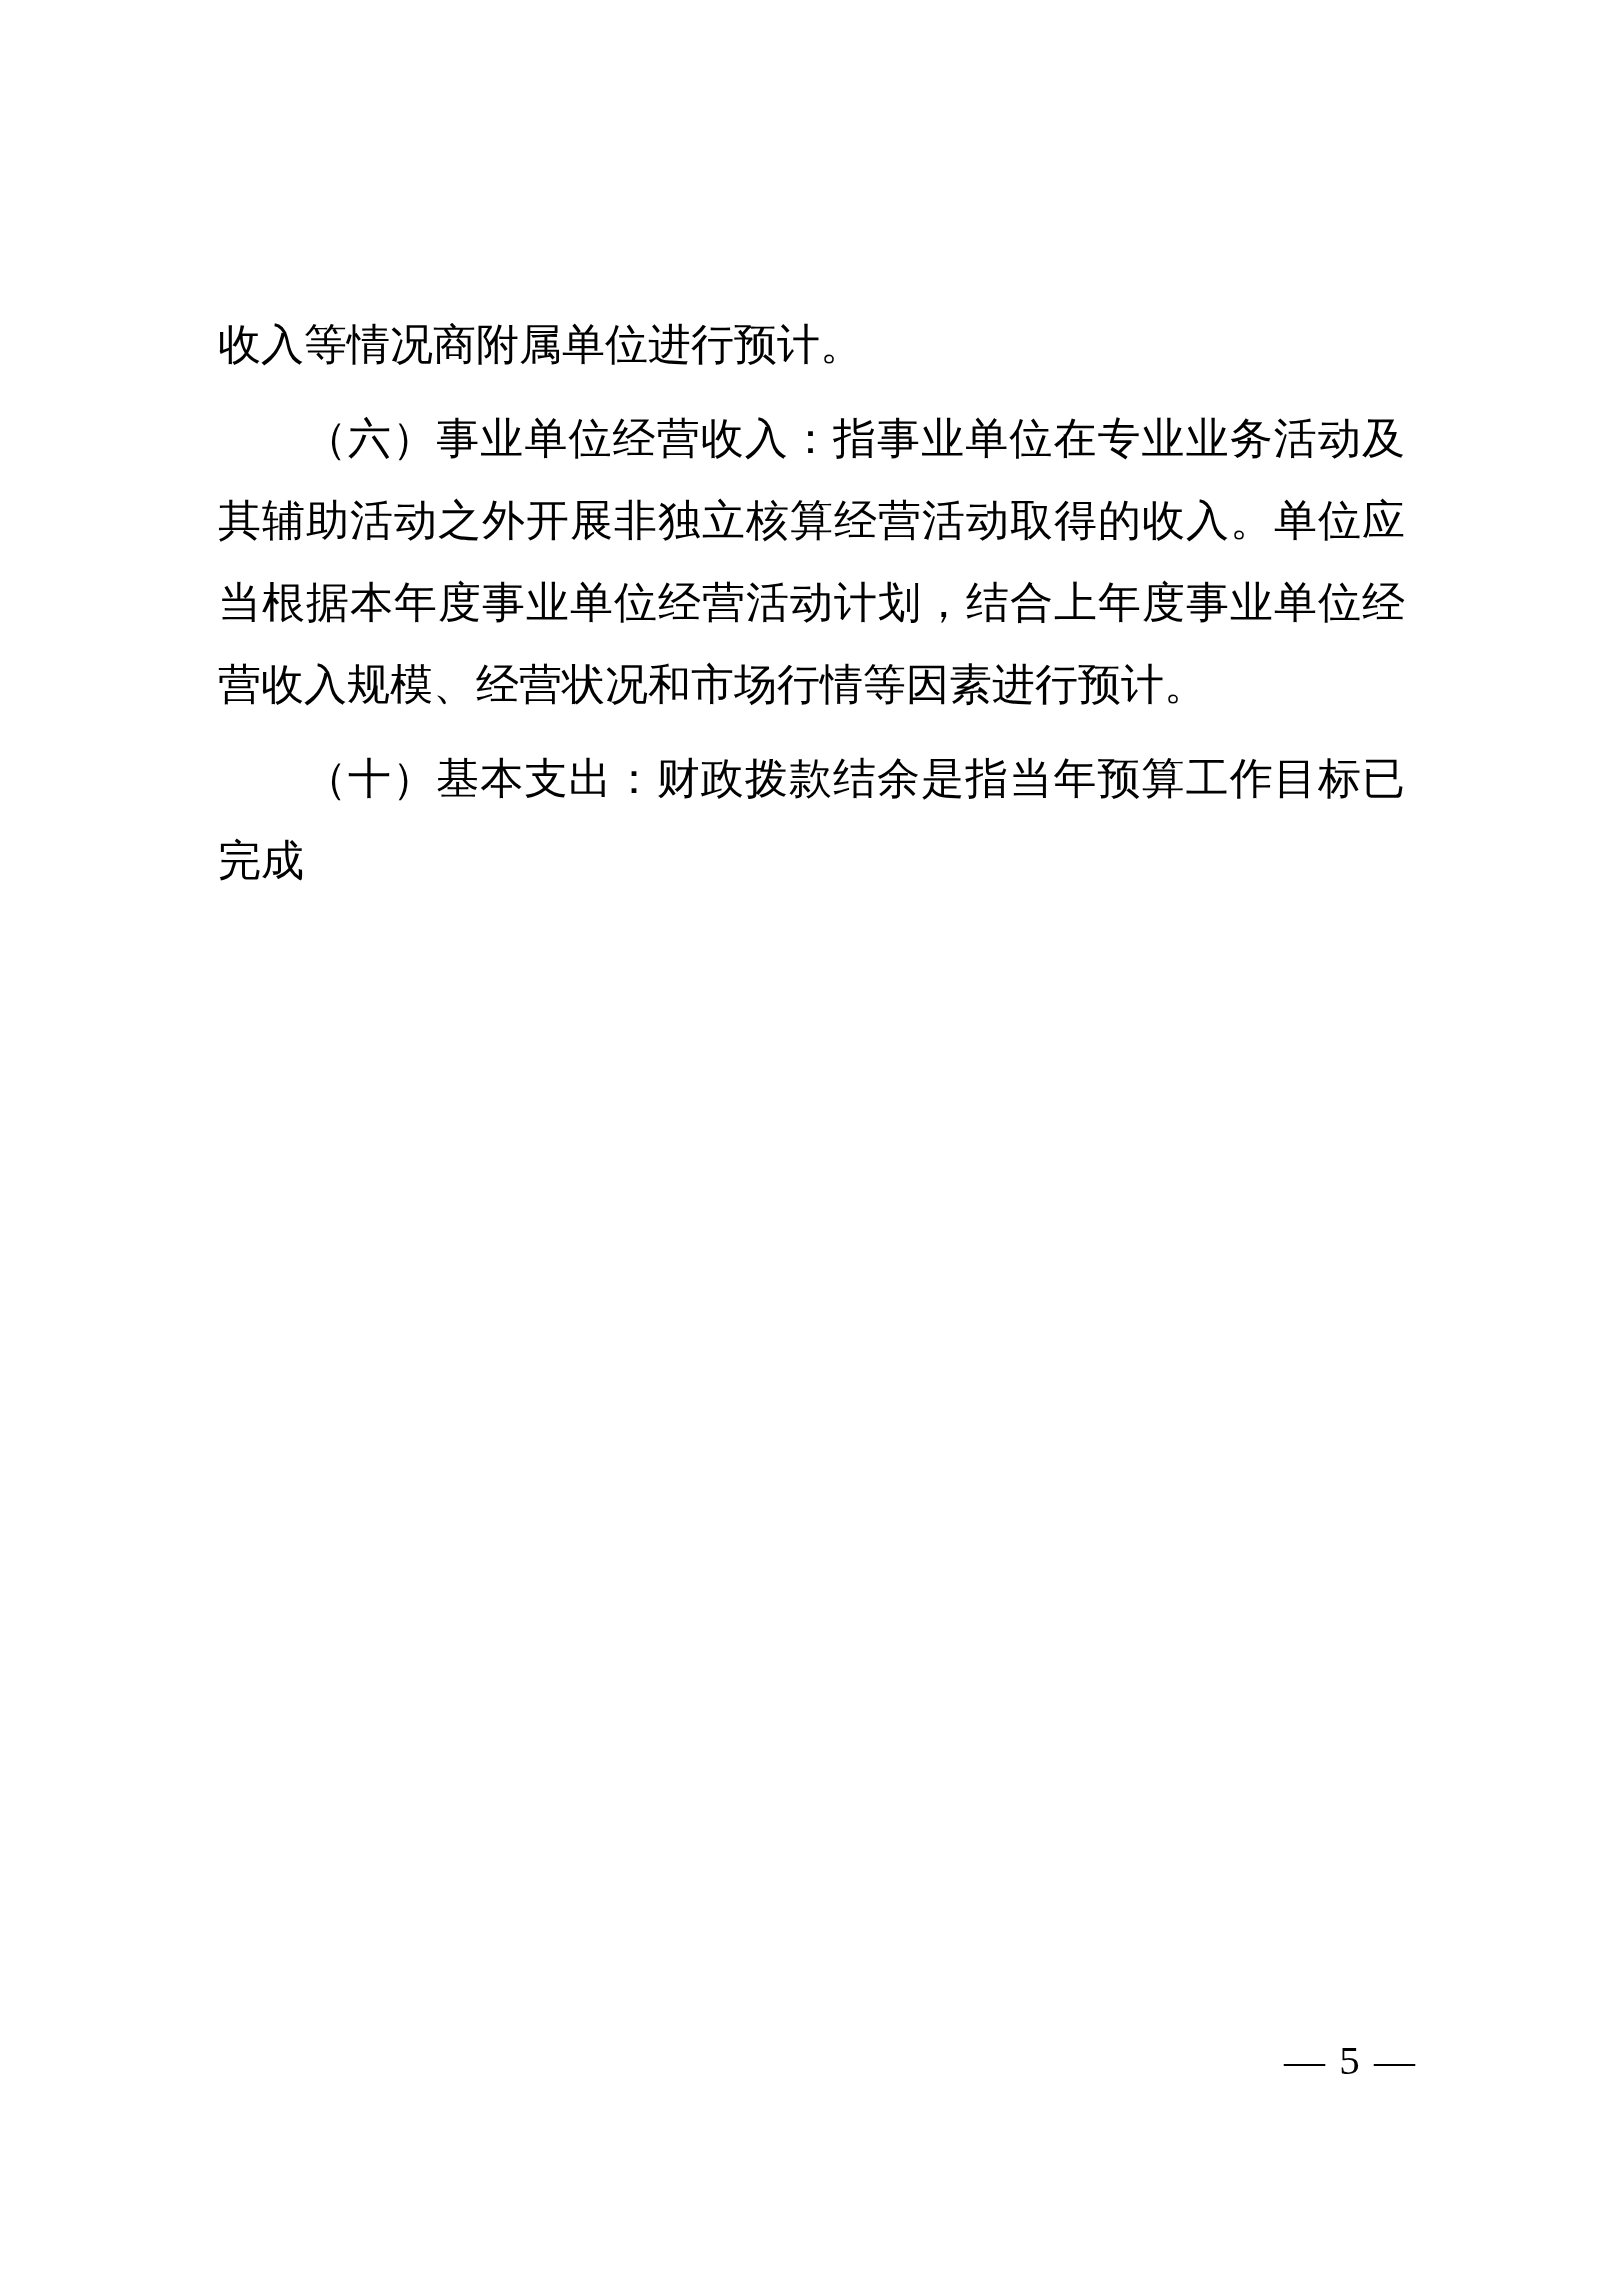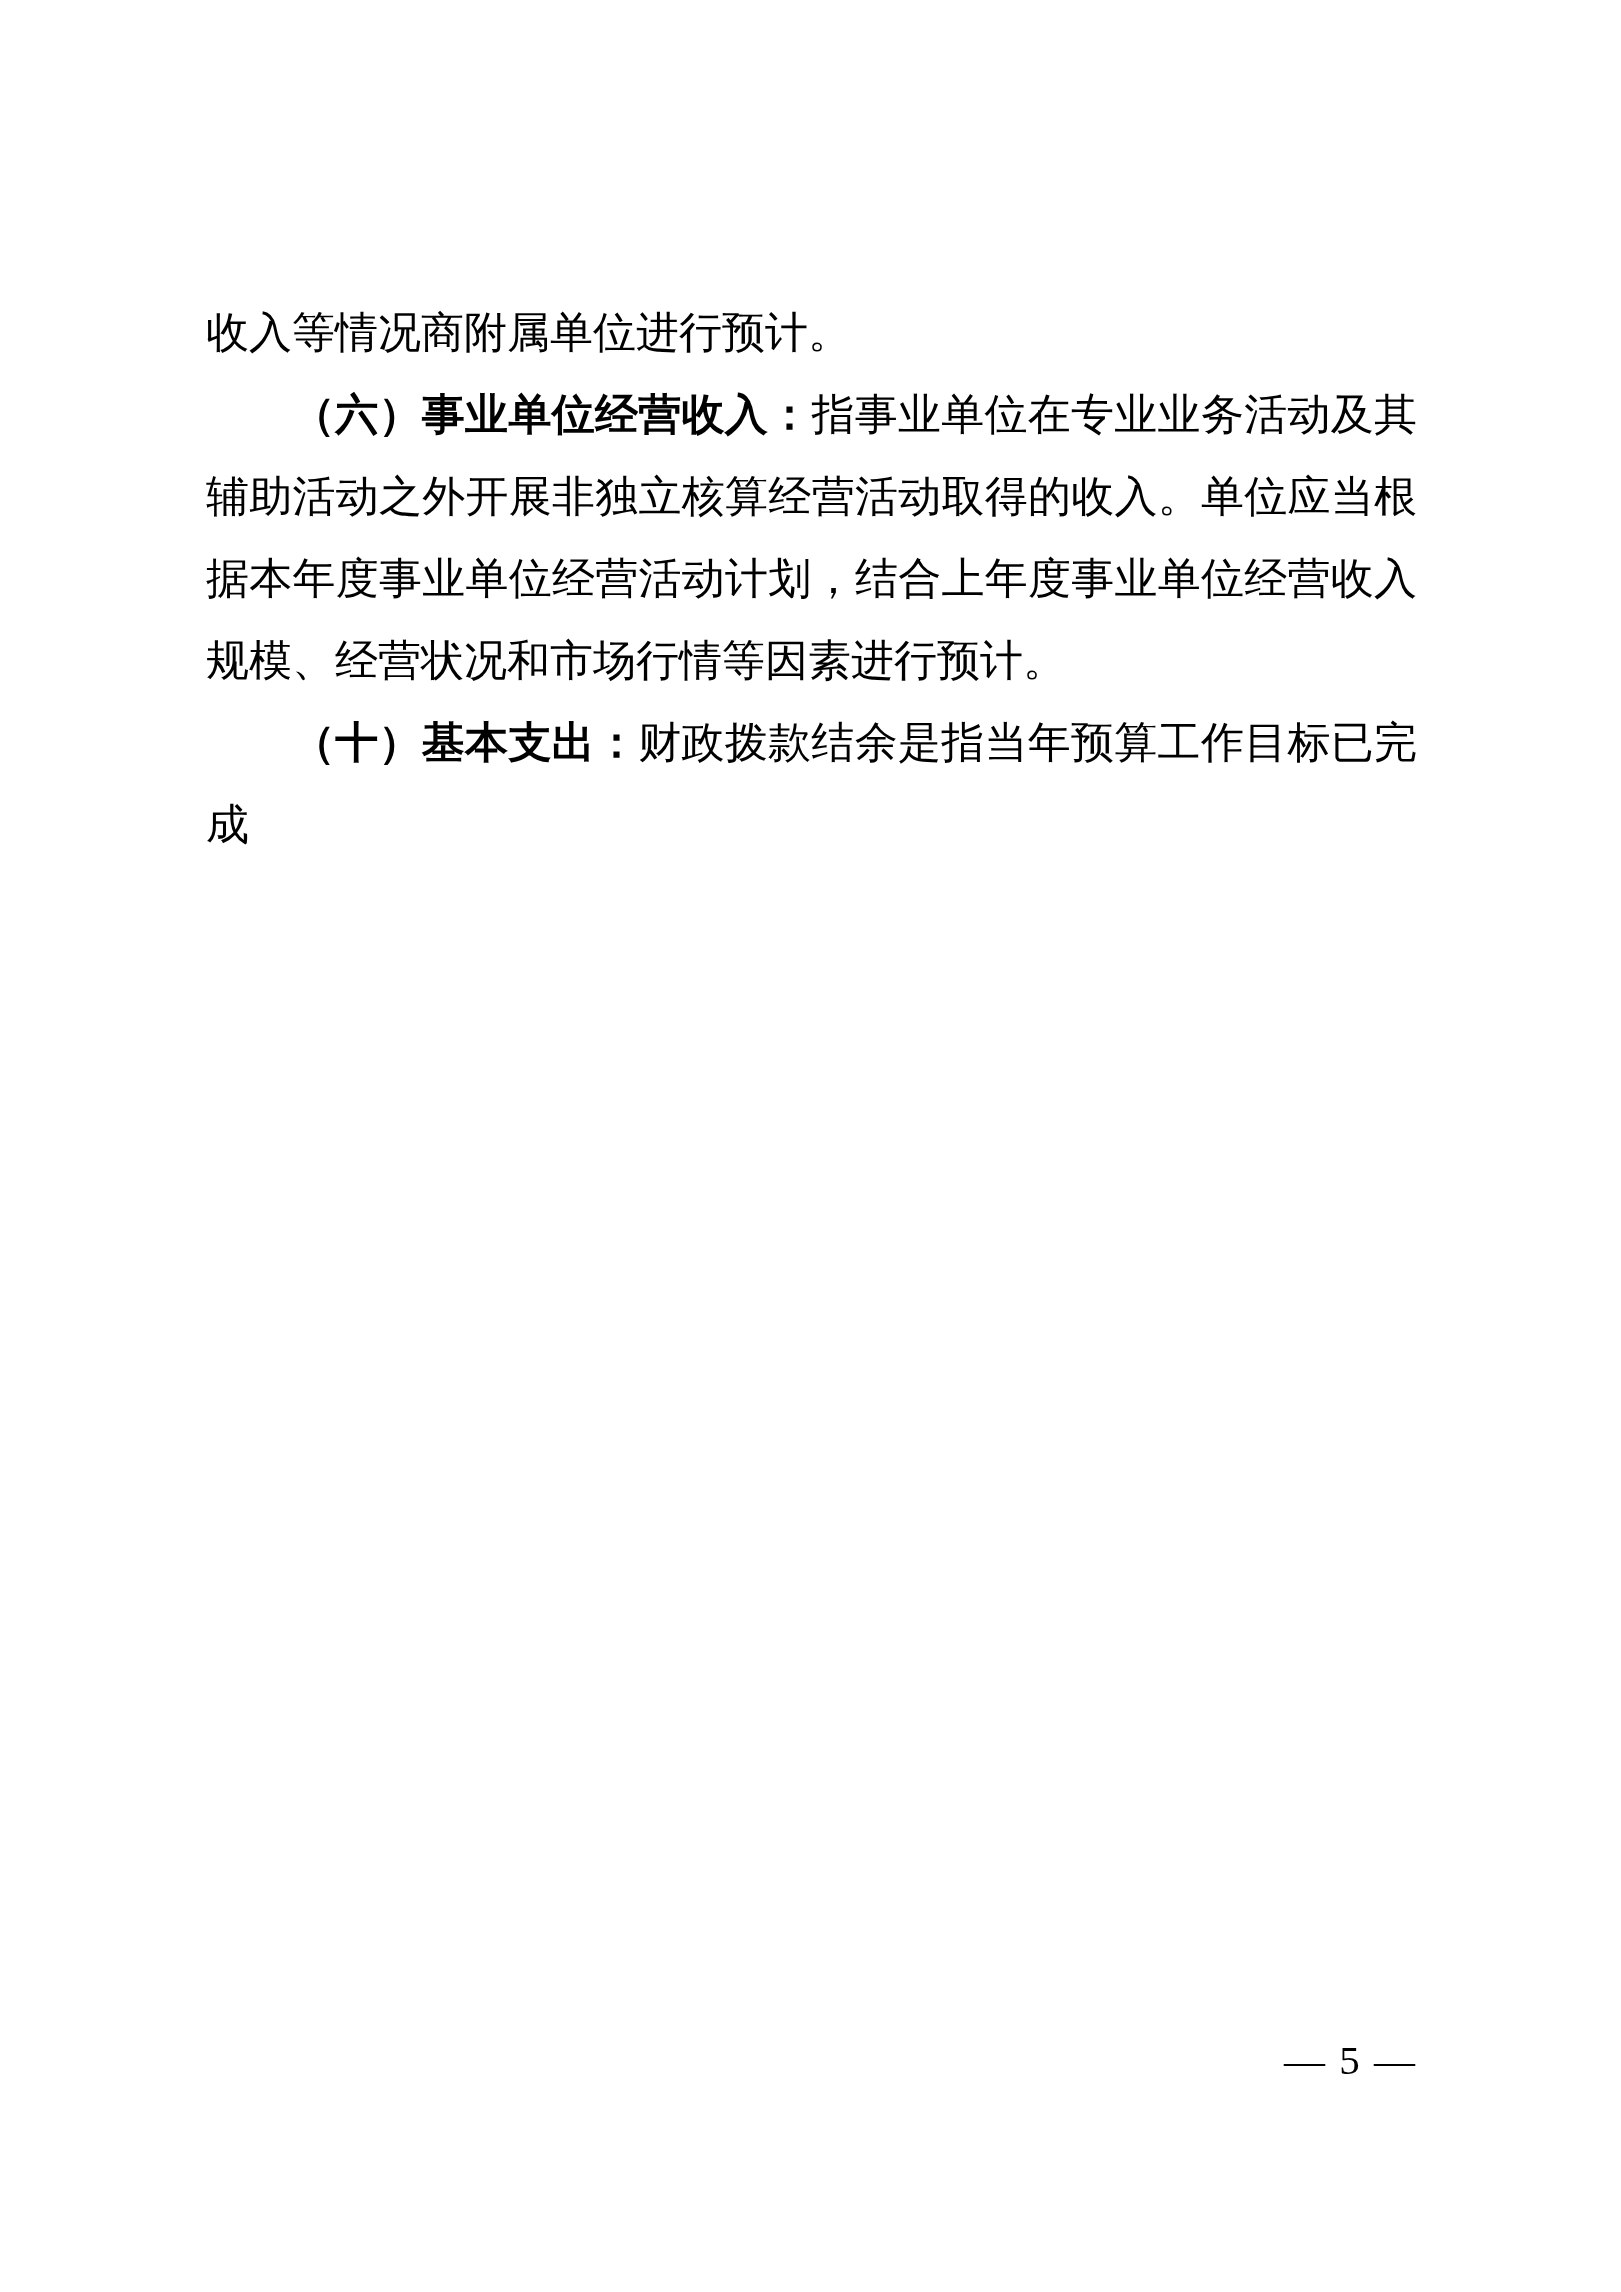--- a/index.html
+++ b/index.html
@@ -26,29 +26,29 @@
     top: 292px;
     width: 1211px;
     font-size: 43px;
     line-height: 82px;
     text-align: justify;
     text-align-last: left;
     line-break: strict;
     letter-spacing: 0;
   }
   .para {
-    margin: 0;
+    margin: 12px;
     padding: 0;
     text-indent: 2em;
   }
   .para.first {
     text-indent: 0;
   }
   .term {
-    font-weight: 700;
+    font-weight: 400;
   }
   .page-footer {
     position: absolute;
     left: 206px;
     top: 2037px;
     width: 1211px;
     text-align: right;
   }
   .page-num {
     font-size: 41px;

